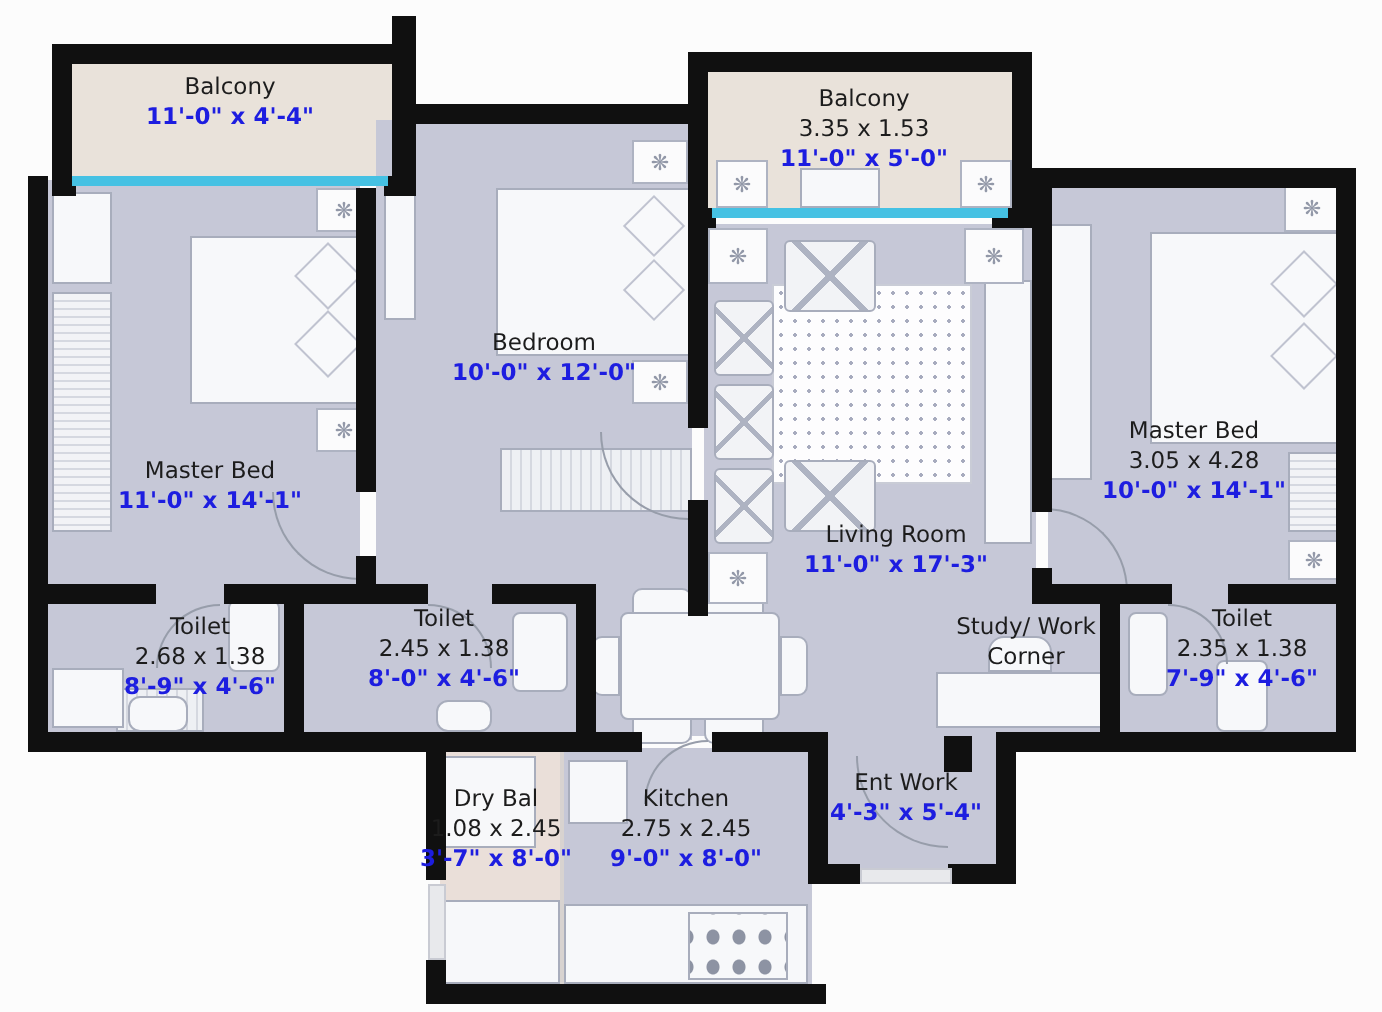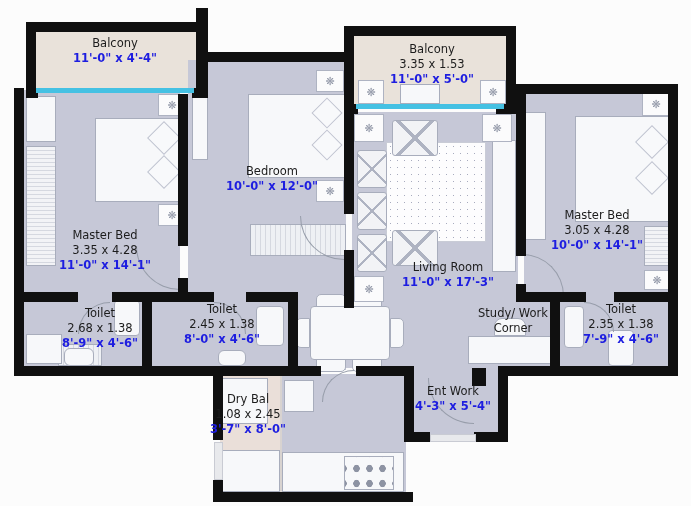--- a/index.html
+++ b/index.html
@@ -208,21 +208,20 @@
     <div>Balcony</div>
     <div class="imp">11'-0" x 4'-4"</div>
   </div>
   <div class="lbl" style="left:357px;top:42px;width:150px;">
     <div>Balcony</div>
     <div>3.35 x 1.53</div>
     <div class="imp">11'-0" x 5'-0"</div>
   </div>
   <div class="lbl" style="left:30px;top:228px;width:150px;">
     <div>Master Bed</div>
-    <div>3.35 x 4.28</div>
     <div class="imp">11'-0" x 14'-1"</div>
   </div>
   <div class="lbl" style="left:197px;top:164px;width:150px;">
     <div>Bedroom</div>
     <div class="imp">10'-0" x 12'-0"</div>
   </div>
   <div class="lbl" style="left:522px;top:208px;width:150px;">
     <div>Master Bed</div>
     <div>3.05 x 4.28</div>
     <div class="imp">10'-0" x 14'-1"</div>
@@ -247,18 +246,23 @@
     <div class="imp">7'-9" x 4'-6"</div>
   </div>
   <div class="lbl" style="left:466px;top:306px;width:94px;">
     <div>Study/ Work Corner</div>
   </div>
   <div class="lbl" style="left:205px;top:392px;width:86px;">
     <div>Dry Bal</div>
     <div>1.08 x 2.45</div>
     <div class="imp">3'-7" x 8'-0"</div>
   </div>
+  <div class="lbl" style="left:293px;top:392px;width:100px;">
+    <div>Kitchen</div>
+    <div>2.75 x 2.45</div>
+    <div class="imp">9'-0" x 8'-0"</div>
+  </div>
   <div class="lbl" style="left:405px;top:384px;width:96px;">
     <div>Ent Work</div>
     <div class="imp">4'-3" x 5'-4"</div>
   </div>
 
 </div>
 
 </body></html>

